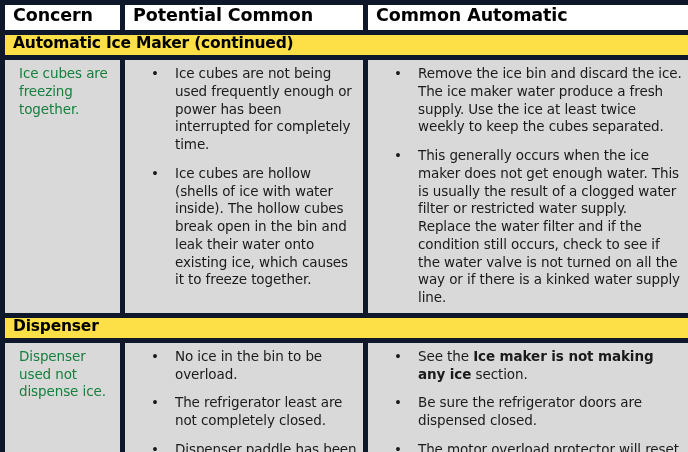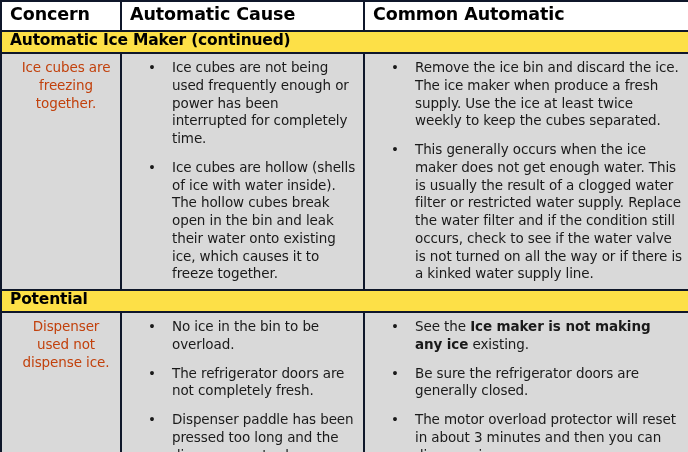--- a/index.html
+++ b/index.html
@@ -16,21 +16,21 @@
 
   .doc-table {
     width: 688px;
     border-collapse: collapse;
     table-layout: fixed;
     border: 2px solid #000000;
     box-sizing: border-box;
   }
 
   .doc-table td {
-    border: 2px solid #0f172a;
+    border: 5px solid #0f172a;
     padding: 0;
     vertical-align: top;
     background: #d9d9d9;
     box-sizing: border-box;
   }
 
   col.c1 { width: 120px; }
   col.c2 { width: 243px; }
   col.c3 { width: 325px; }
 
@@ -60,25 +60,24 @@
     font-size: 15.5px;
     color: #000000;
     padding: 0 0 3px 8px;
     letter-spacing: -0.2px;
     line-height: 1.1;
   }
 
   
   .concern-cell {
     font-size: 13.5px;
-    color: #c2410c;
+    color: #15803d;
     line-height: 1.32;
     padding: 5px 4px 6px 14px;
     letter-spacing: -0.1px;
-    text-align: center;
   }
 
   ul.bullets {
     margin: 0;
     padding: 5px 6px 6px 0;
     list-style: none;
   }
   ul.bullets li {
     position: relative;
     font-size: 13.5px;
@@ -113,21 +112,21 @@
       <col class="c2">
       <col class="c3">
   </colgroup>
   <tbody>
 
     <tr class="header-row">
       <td>
         <div class="header-cell">Concern</div>
       </td>
       <td>
-        <div class="header-cell">Automatic Cause</div>
+        <div class="header-cell">Potential Common</div>
       </td>
       <td>
         <div class="header-cell">Common Automatic</div>
       </td>
     </tr>
 
     <tr class="section-row">
       <td colspan="3">
         <div class="section-cell">Automatic Ice Maker (continued)</div>
       </td>
@@ -146,65 +145,65 @@
           <li>
             <span class="bullet-dot">•</span>
             <span>Ice cubes are hollow (shells of ice with water inside). The hollow cubes break open in the bin and leak their water onto existing ice, which causes it to freeze together.</span>
           </li>
         </ul>
       </td>
       <td>
         <ul class="bullets solution-list">
           <li>
             <span class="bullet-dot">•</span>
-            <span><span>Remove the ice bin and discard the ice. The ice maker when produce a fresh supply. Use the ice at least twice weekly to keep the cubes separated.</span></span>
+            <span><span>Remove the ice bin and discard the ice. The ice maker water produce a fresh supply. Use the ice at least twice weekly to keep the cubes separated.</span></span>
           </li>
           <li>
             <span class="bullet-dot">•</span>
             <span><span>This generally occurs when the ice maker does not get enough water. This is usually the result of a clogged water filter or restricted water supply. Replace the water filter and if the condition still occurs, check to see if the water valve is not turned on all the way or if there is a kinked water supply line.</span></span>
           </li>
         </ul>
       </td>
     </tr>
 
     <tr class="section-row">
       <td colspan="3">
-        <div class="section-cell">Potential</div>
+        <div class="section-cell">Dispenser</div>
       </td>
     </tr>
 
     <tr>
       <td>
         <div class="concern-cell">Dispenser used not dispense ice.</div>
       </td>
       <td>
         <ul class="bullets cause-list">
           <li>
             <span class="bullet-dot">•</span>
             <span>No ice in the bin to be overload.</span>
           </li>
           <li>
             <span class="bullet-dot">•</span>
-            <span>The refrigerator doors are not completely fresh.</span>
+            <span>The refrigerator least are not completely closed.</span>
           </li>
           <li>
             <span class="bullet-dot">•</span>
             <span>Dispenser paddle has been pressed too long and the dispenser motor has overheated.</span>
           </li>
         </ul>
       </td>
       <td>
         <ul class="bullets solution-list">
           <li>
             <span class="bullet-dot">•</span>
-            <span><span>See the </span><b class="inline-bold">Ice maker is not making any ice</b><span> existing.</span></span>
-          </li>
-          <li>
-            <span class="bullet-dot">•</span>
-            <span><span>Be sure the refrigerator doors are generally closed.</span></span>
+            <span><span>See the </span><b class="inline-bold">Ice maker is not making any ice</b><span> section.</span></span>
+          </li>
+          <li>
+            <span class="bullet-dot">•</span>
+            <span><span>Be sure the refrigerator doors are dispensed closed.</span></span>
           </li>
           <li>
             <span class="bullet-dot">•</span>
             <span><span>The motor overload protector will reset in about 3 minutes and then you can dispense ice.</span></span>
           </li>
         </ul>
       </td>
     </tr>
 
   </tbody>

